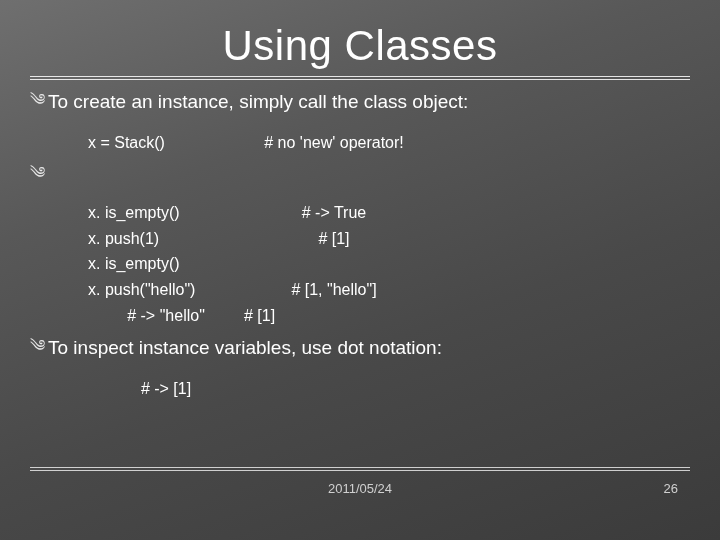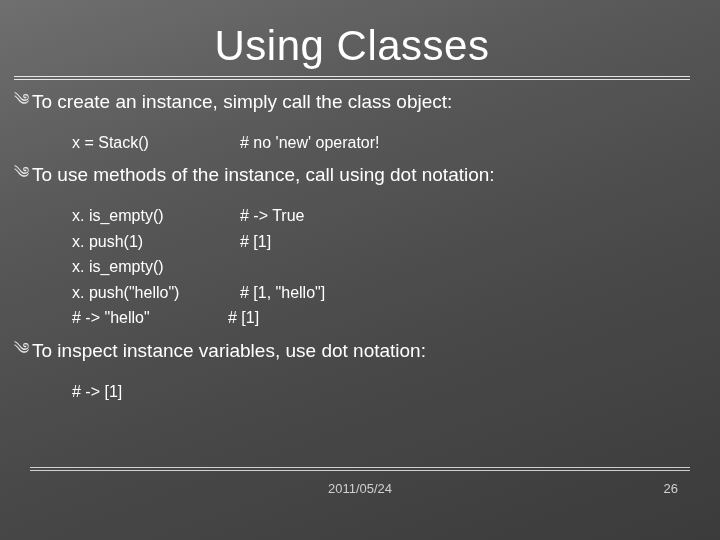--- a/index.html
+++ b/index.html
@@ -9,21 +9,21 @@
     height: 540px;
     overflow: hidden;
     font-family: Verdana, Geneva, sans-serif;
     background: linear-gradient(160deg, #6f6f6f 0%, #585858 30%, #494949 60%, #3b3b3b 100%);
     color: #fff;
   }
   .slide {
     box-sizing: border-box;
     width: 720px;
     height: 515px;
-    padding: 18px 30px 12px 14px;
+    padding: 18px 30px 12px 30px;
     position: relative;
   }
   .title {
     text-align: center;
     font-size: 42px;
     font-weight: 400;
     margin: 4px 0 6px 0;
     letter-spacing: 0.5px;
   }
   .hr-dbl {
@@ -61,20 +61,21 @@
     line-height: 1.6;
     white-space: pre;
   }
   .code-left {
     width: 168px;
     flex: 0 0 168px;
   }
   .code-mid {
     width: 156px;
     flex: 0 0 156px;
+    text-align: center;
   }
   .code-right {
     flex: 0 0 auto;
   }
   .footer {
     position: absolute;
     left: 30px;
     right: 30px;
     bottom: 14px;
   }
@@ -115,21 +116,20 @@
     </div>
     <div class="code-block">
       <div class="code-row">
         <span class="code-left">x = Stack()</span>
         <span class="code-mid"># no 'new' operator!</span>
       </div>
     </div>
 
     <div class="bullet-row">
       <span class="bullet-icon">༄</span>
-      <span class="bullet-text">To use methods of the instance, call using dot notation:</span>
     </div>
     <div class="code-block">
       <div class="code-row">
         <span class="code-left">x. is_empty()</span>
         <span class="code-mid"># -&gt; True</span>
       </div>
       <div class="code-row">
         <span class="code-left">x. push(1)</span>
         <span class="code-mid"># [1]</span>
       </div>

